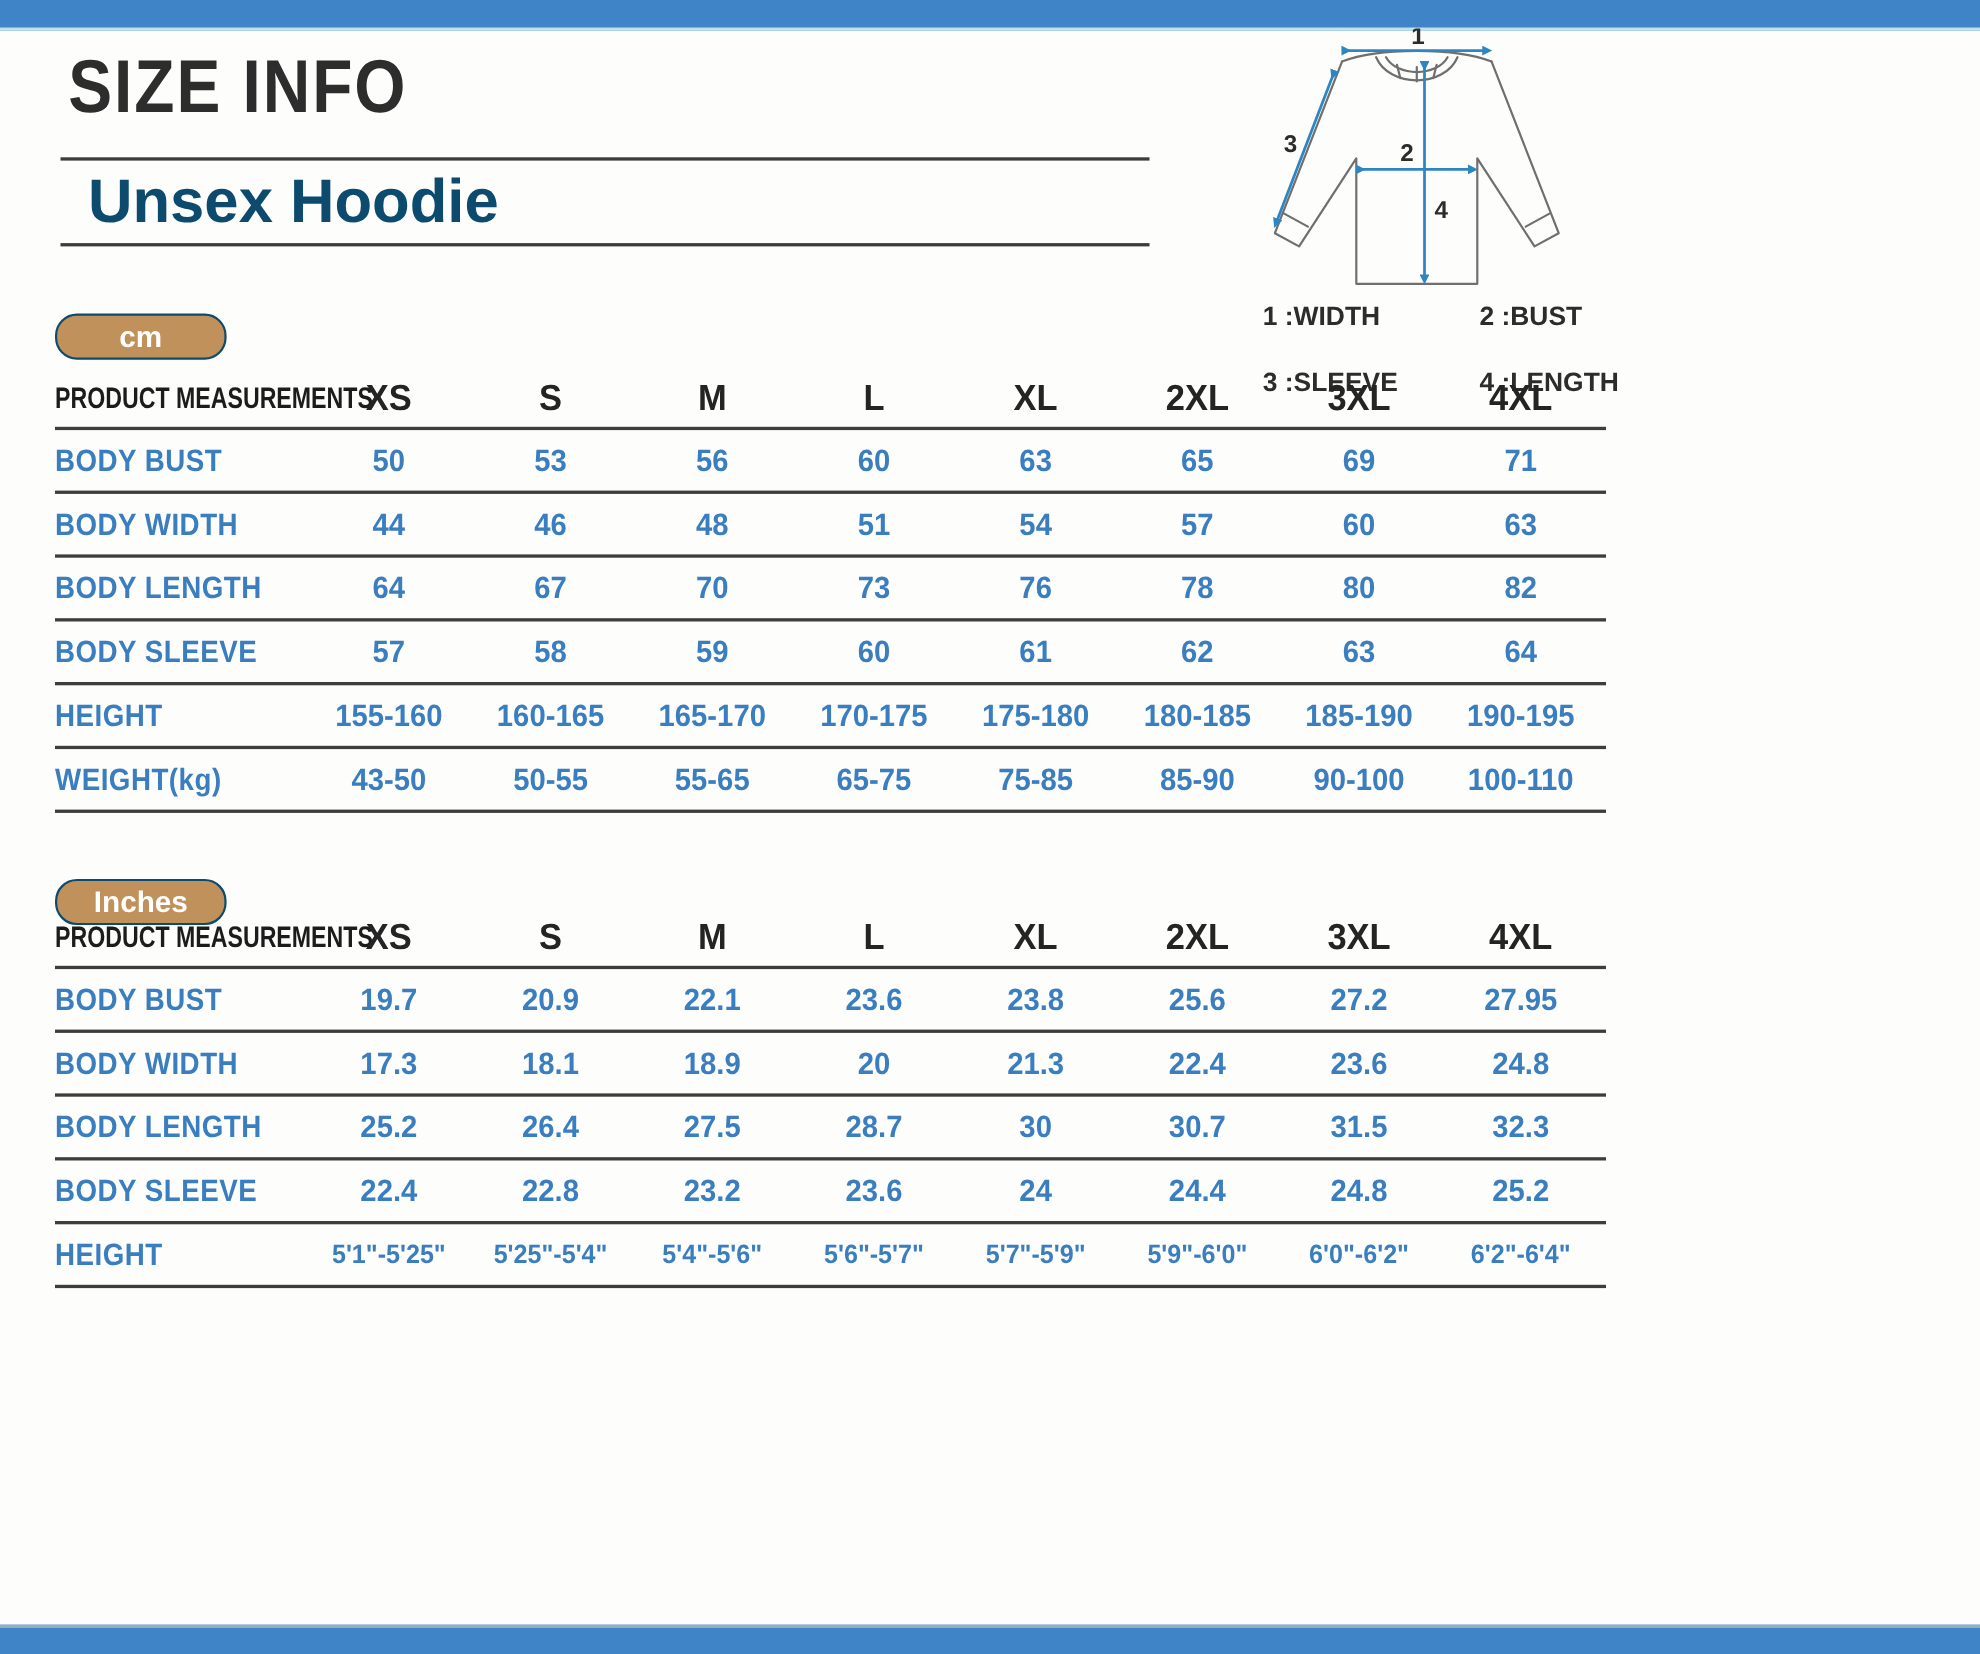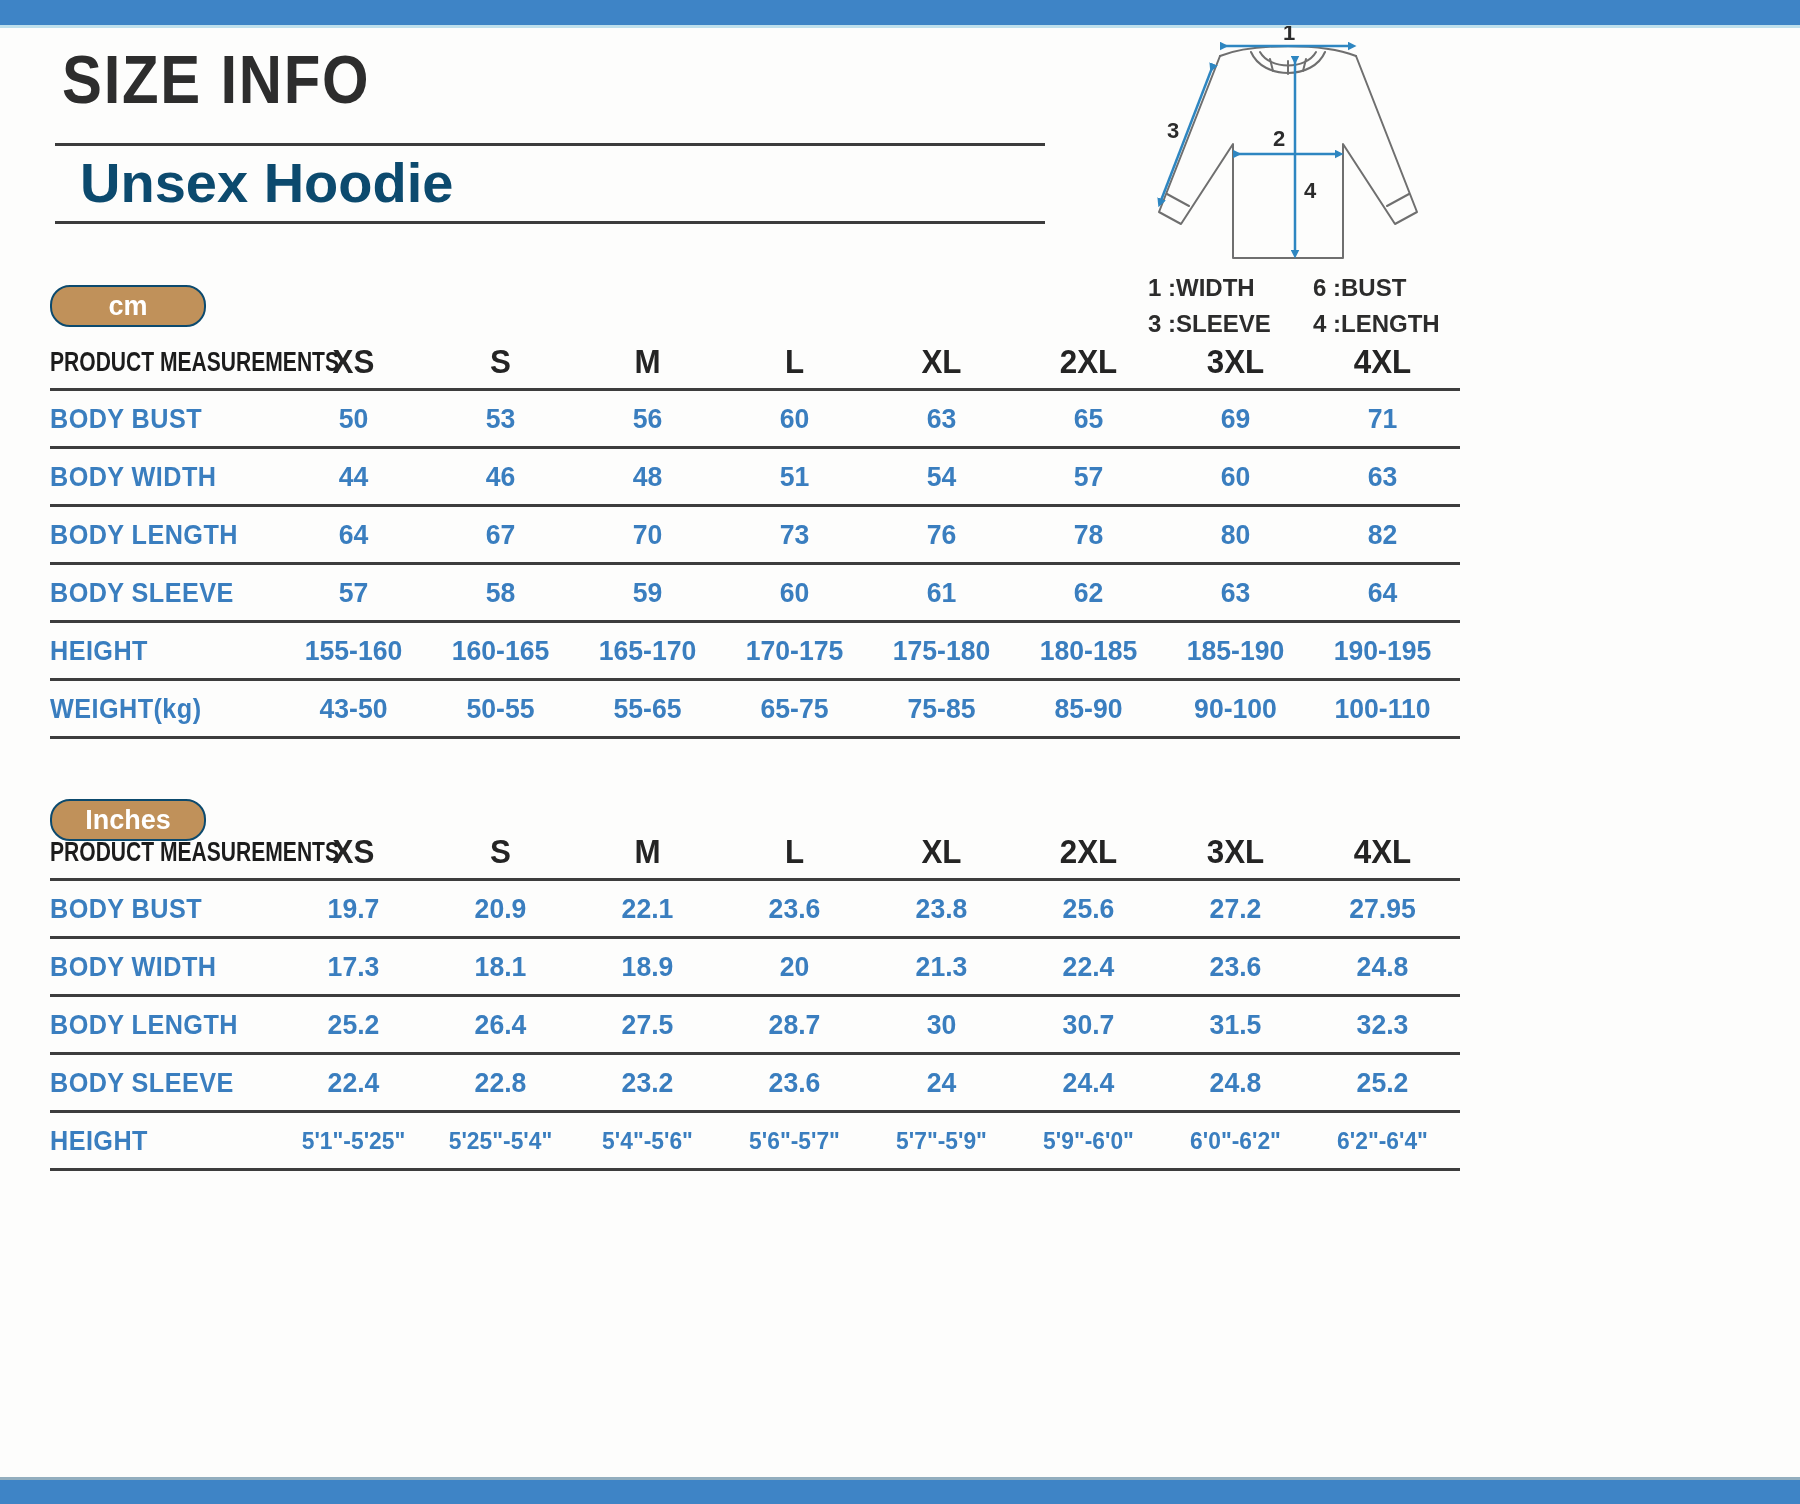--- a/index.html
+++ b/index.html
@@ -22,21 +22,21 @@
   .page-subtitle{
     position:absolute;left:80px;top:150px;
     font-size:56px;font-weight:bold;color:#0c4a6e;white-space:nowrap;
   }
 
   .diagram{position:absolute;left:1118px;top:26px;width:360px;}
   .diagram svg{display:block;}
   .diagram-legend{
     margin-top:10px;margin-left:30px;
     display:grid;grid-template-columns:165px auto;row-gap:8px;
-    font-size:24px;font-weight:bold;color:#2c2c2c;white-space:nowrap;
+    font-size:24px;font-weight:bold;color:#2c2c2c;white-space:nowrap;gap:32px;
   }
 
   .badge{
     position:absolute;left:50px;width:152px;height:38px;
     background:#c0915a;border-radius:20px;border:2px solid #0c4a6e;
     display:flex;align-items:center;justify-content:center;
     color:#fff;font-size:27px;font-weight:bold;
   }
   .badge-cm{top:285px;}
   .badge-inches{top:799px;}
@@ -108,21 +108,21 @@
 
     <g font-family="Liberation Sans, sans-serif" font-size="22" font-weight="bold" fill="#2c2c2c">
       <text x="160" y="14">1</text>
       <text x="150" y="120">2</text>
       <text x="44" y="112">3</text>
       <text x="181" y="172">4</text>
     </g>
   </svg>
   <div class="diagram-legend">
     <span>1 :WIDTH</span>
-    <span>6 :BUST</span>
+    <span>2 :BUST</span>
     <span>3 :SLEEVE</span>
     <span>4 :LENGTH</span>
   </div>
 </div>
 
 <div class="badge badge-cm">cm</div>
 <div class="size-table table-cm">
     <div class="trow thead">
       <div class="cell header-label">PRODUCT MEASUREMENTS</div>
       <div class="cell size-header">XS</div>

